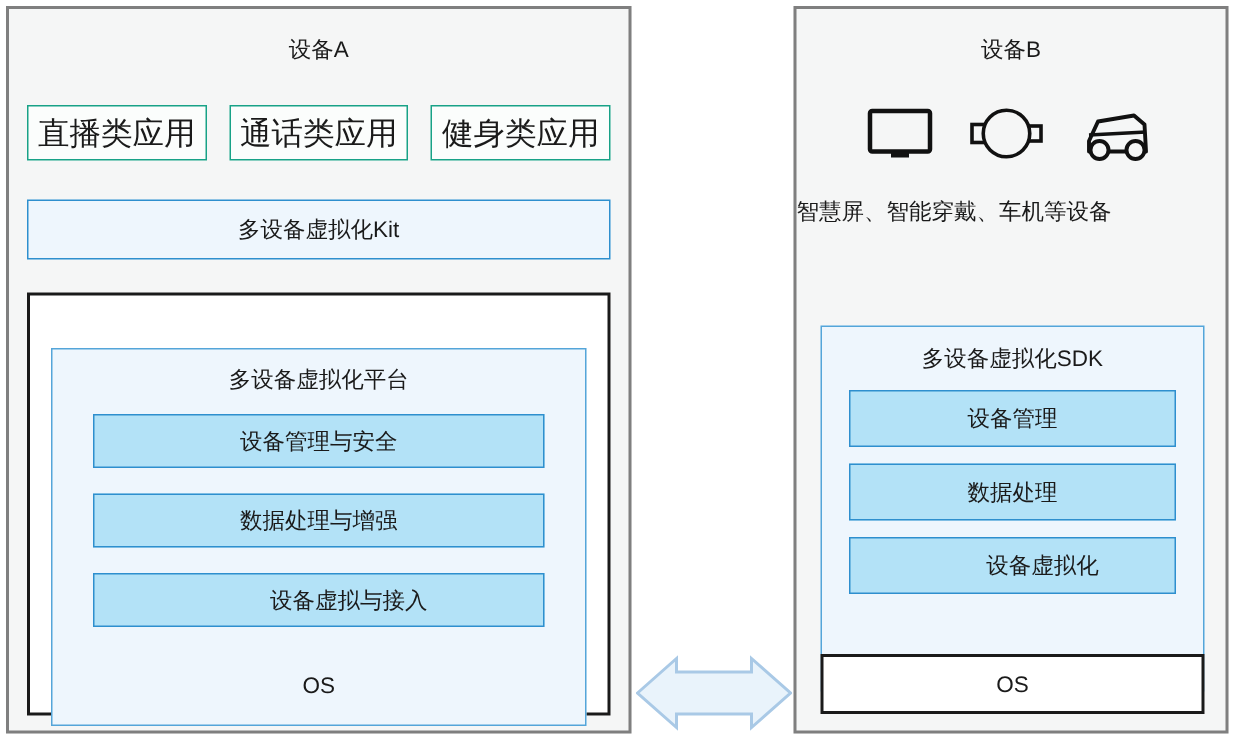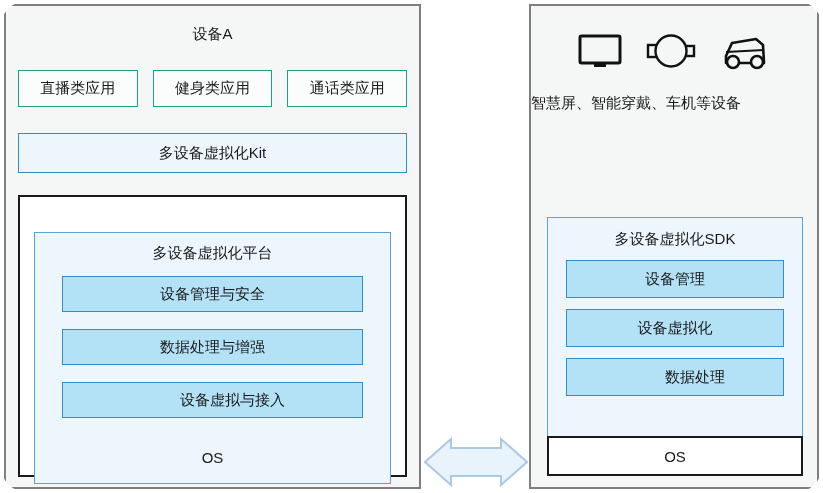--- a/index.html
+++ b/index.html
@@ -6,21 +6,20 @@
   html,body { background:#ffffff; }
   body {
     font-family:"Liberation Sans","DejaVu Sans",sans-serif;
     color:#1a1a1a;
   }
   .canvas {
     position:relative;
     width:823px; height:493px;
     background:#ffffff;
     overflow:hidden;
-    border-radius:29px;
   }
   .panel {
     position:absolute;
     top:4px;
     height:485px;
     background:#f5f6f6;
     border:2px solid #7f7f7f;
   }
   .panel-a { left:4px;  width:417px; }
   .panel-b { left:529px; width:290px; }
@@ -37,21 +36,21 @@
     display:flex;
     gap:15px;
     margin:26px 12px 0;
     height:37px;
   }
   .app-box {
     flex:1;
     border:1px solid #18a287;
     background:#fbfdfc;
     display:flex; align-items:center; justify-content:center;
-    font-size:15px;
+    font-size:21px;
   }
   .kit-box {
     margin:26px 12px 4px;
     height:40px;
     border:1px solid #2e8fce;
     background:#eef6fd;
     display:flex; align-items:center; justify-content:center;
     font-size:15px;
   }
   .os-container-a {
@@ -141,42 +140,43 @@
 </head>
 <body>
 
 <div class="canvas">
 
   <div class="panel panel-a">
     <div class="panel-title">设备A</div>
 
     <div class="apps-row">
       <div class="app-box">直播类应用</div>
+      <div class="app-box">通话类应用</div>
       <div class="app-box">健身类应用</div>
-      <div class="app-box">通话类应用</div>
     </div>
 
     <div class="kit-box">多设备虚拟化Kit</div>
 
     <div class="os-container-a">
       <div class="platform-box">
         <div class="platform-title">多设备虚拟化平台</div>
         <div class="module">设备管理与安全</div>
         <div class="module">数据处理与增强</div>
         <div class="module">设备虚拟与接入</div>
       </div>
       <div class="os-label-a">OS</div>
     </div>
   </div>
 
   <svg class="connector" viewBox="0 0 104 52">
     <polygon points="1,26 27,3 27,12 77,12 77,3 103,26 77,49 77,40 27,40 27,49" fill="#e9f3fb" stroke="#a9c9e6" stroke-width="2" stroke-linejoin="miter"></polygon>
   </svg>
 
   <div class="panel panel-b">
+    <div class="panel-title">设备B</div>
 
     <div class="icons-row">
       <svg class="dev-icon" width="44" height="34" viewBox="0 0 44 34">
         <rect x="2" y="2" width="40" height="27" rx="1.5" fill="none" stroke="#111" stroke-width="3"></rect>
         <rect x="16" y="29" width="12" height="4" fill="#111"></rect>
       </svg>
       <svg class="dev-icon" width="54" height="38" viewBox="0 0 54 38">
         <rect x="4" y="13" width="10" height="12" fill="none" stroke="#111" stroke-width="2.4"></rect>
         <rect x="40" y="14" width="10" height="10" fill="none" stroke="#111" stroke-width="2.4"></rect>
         <circle cx="27" cy="19" r="15.5" fill="#f5f6f6" stroke="#111" stroke-width="2.4"></circle>
@@ -187,20 +187,20 @@
         <circle cx="13" cy="31" r="6" fill="#f5f6f6" stroke="#111" stroke-width="2.6"></circle>
         <circle cx="37" cy="31" r="6" fill="#f5f6f6" stroke="#111" stroke-width="2.6"></circle>
       </svg>
     </div>
 
     <div class="caption-b">智慧屏、智能穿戴、车机等设备</div>
 
     <div class="sdk-box">
       <div class="sdk-title">多设备虚拟化SDK</div>
       <div class="module">设备管理</div>
+      <div class="module">数据处理</div>
       <div class="module">设备虚拟化</div>
-      <div class="module">数据处理</div>
     </div>
 
     <div class="os-box-b">OS</div>
   </div>
 
 </div>
 
 </body></html>

